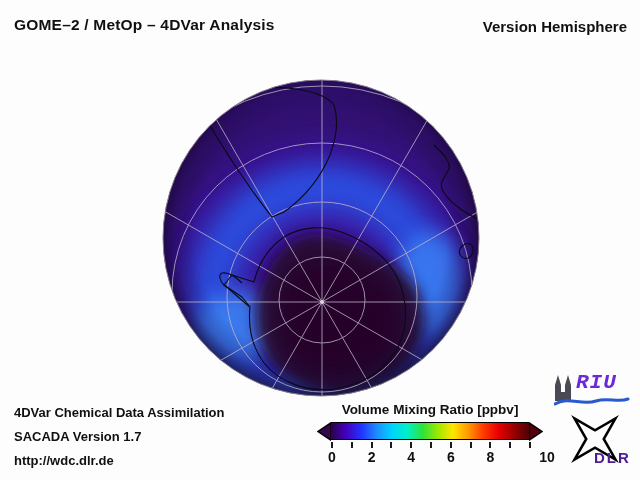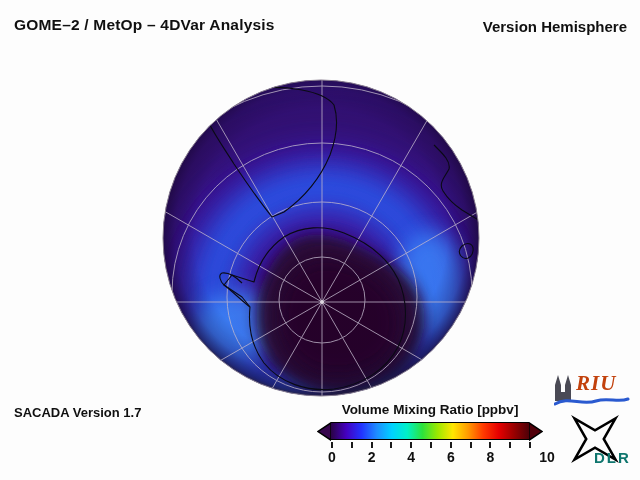--- a/index.html
+++ b/index.html
@@ -24,26 +24,26 @@
   .cb-title{width:226px;text-align:center;font-size:13.5px;margin-bottom:4px;}
   .cb-row{position:absolute;left:0;top:19px;height:20px;display:flex;align-items:center;}
   .cb-bar{width:198px;height:16px;border:1.5px solid #000;border-left:none;border-right:none;}
   .cb-ticks{position:absolute;left:0;top:40px;height:7px;width:226px;}
   .cb-tick{position:absolute;top:0;width:2px;height:6px;background:#1a1a1a;}
   .cb-labels{position:absolute;left:0;top:47px;height:16px;width:240px;font-size:14px;}
   .cb-label{position:absolute;transform:translateX(-50%);}
 
   
   .riu{position:absolute;left:552px;top:371px;width:84px;height:36px;}
-  .riu-text{position:absolute;left:24px;top:0px;font-family:Liberation Serif, serif;
-            font-style:italic;font-weight:bold;font-size:21px;color:#c2410c;letter-spacing:1px;}
+  .riu-text{position:absolute;left:24px;top:0px;font-family:Liberation Mono, monospace;
+            font-style:italic;font-weight:bold;font-size:21px;color:#6d28d9;letter-spacing:1px;}
   .riu-cathedral{position:absolute;left:0;top:2px;}
   .riu-wave{position:absolute;left:2px;top:24px;}
   .dlr{position:absolute;left:566px;top:410px;width:66px;height:62px;}
-  .dlr-text{position:absolute;left:28px;top:39px;font-size:15px;letter-spacing:2px;color:#0f766e;}
+  .dlr-text{position:absolute;left:28px;top:39px;font-size:15px;letter-spacing:2px;color:#4c1d95;}
 </style>
 </head>
 <body>
 
 <div id="canvas">
 
   <div class="hdr-left">
     <div>GOME–2 / MetOp – 4DVar Analysis</div>
   </div>
   <div class="hdr-right">
@@ -110,21 +110,23 @@
           <path d="M88,228 C80,222 70,212 62,206 C58,202 56,196 60,194 C66,193 74,198 80,204"></path>
           <path d="M272,66 C280,74 289,82 287,90 C283,98 276,104 281,112 C286,120 294,127 300,131 L318,142"></path>
           <path d="M300,167 C306,162 312,165 311,172 C310,179 303,182 299,177 C296,173 297,170 300,167 Z"></path>
         </g>
       </g>
       <circle cx="159" cy="159" r="158" fill="none" stroke="#8A8090" stroke-width="1"></circle>
     </svg>
   </div>
 
   <div class="credits">
+    <div>4DVar Chemical Data Assimilation</div>
     <div>SACADA Version 1.7</div>
+    <div>http://wdc.dlr.de</div>
   </div>
 
   <div class="colorbar">
     <div class="cb-title">Volume Mixing Ratio [ppbv]</div>
     <div class="cb-row">
       <svg width="14" height="19">
         <polygon points="14,0.75 14,18.25 1,9.5" fill="#38064E" stroke="#000" stroke-width="1.5"></polygon>
       </svg>
       <div class="cb-bar" id="cb-bar" style="background: linear-gradient(90deg, rgb(42, 3, 69), rgb(68, 0, 192), rgb(34, 51, 255), rgb(30, 140, 255), rgb(0, 210, 255), rgb(0, 240, 200), rgb(44, 226, 60), rgb(156, 232, 0), rgb(255, 230, 0), rgb(255, 154, 0), rgb(255, 58, 0), rgb(230, 0, 0), rgb(154, 0, 0), rgb(78, 0, 8));"></div>
       <svg width="14" height="19">

